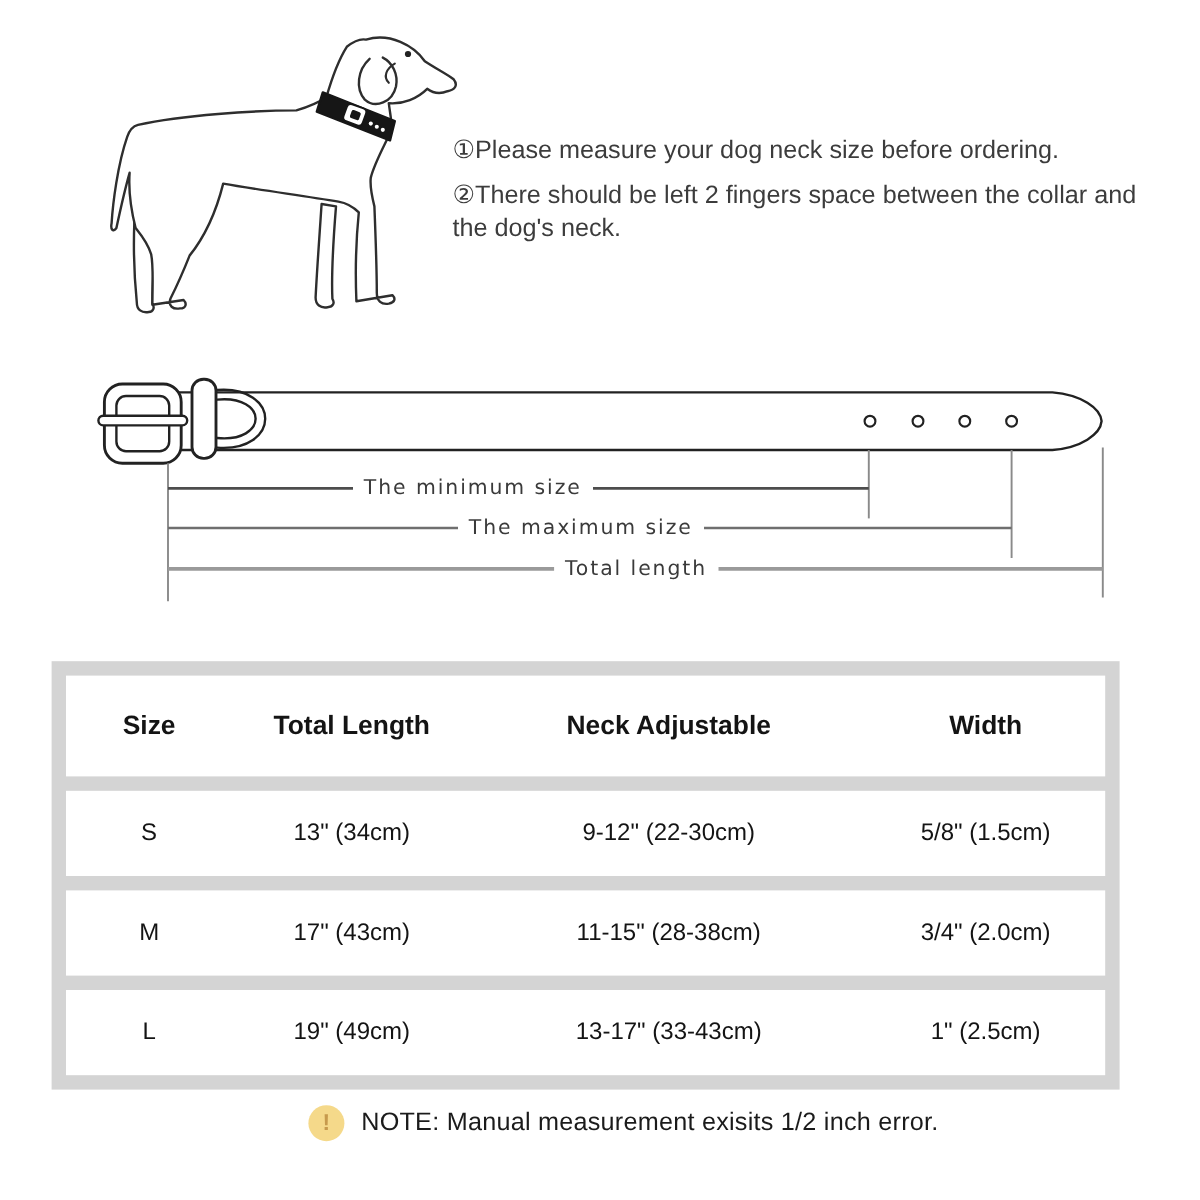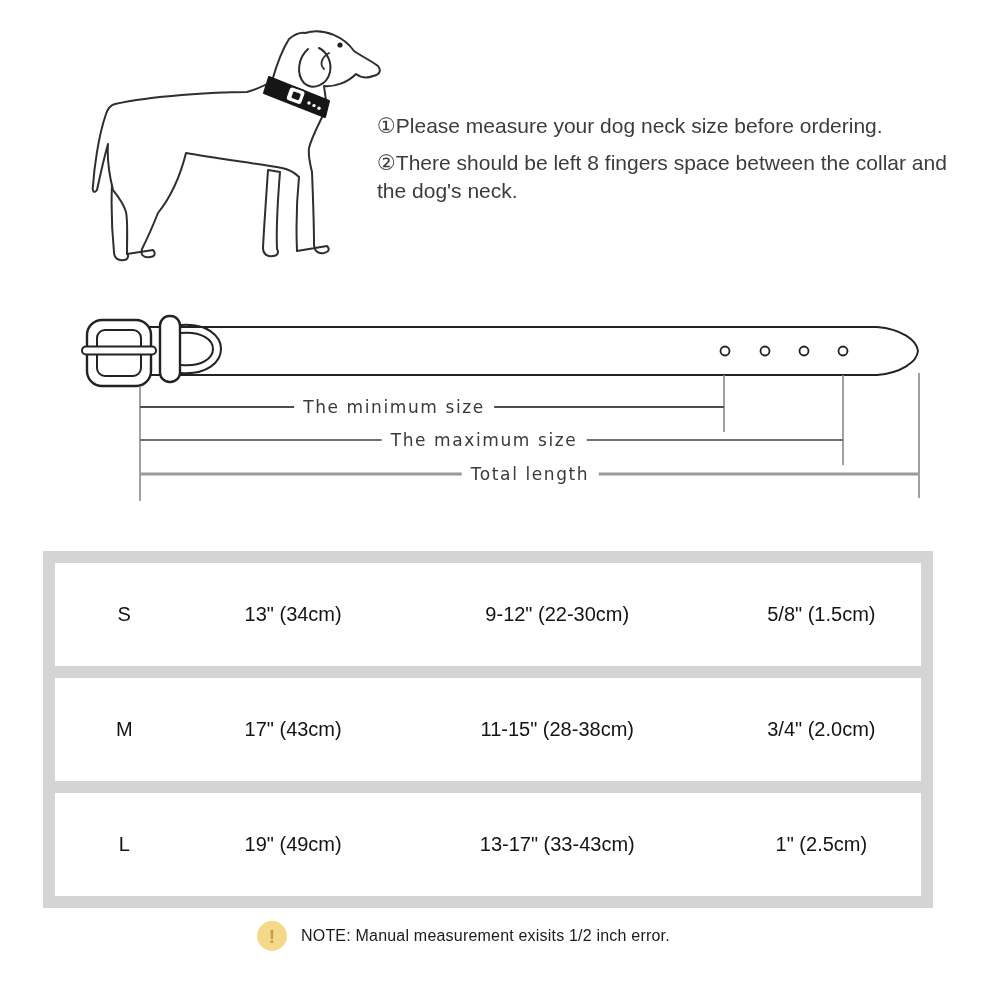--- a/index.html
+++ b/index.html
@@ -32,21 +32,21 @@
   .t-row.header{flex:1.18;font-weight:bold;font-size:22px;color:#0d0d0d;}
   .t-row .cell{font-size:20px;color:#141414;}
   .t-row.header .cell{font-size:22px;}
   
   .note{position:absolute;left:257px;top:921px;display:flex;align-items:center;gap:14px;}
   .note-icon{
     width:30px;height:30px;border-radius:50%;background:#f5d98a;
     display:flex;align-items:center;justify-content:center;
     color:#c79a4d;font-weight:bold;font-size:19px;line-height:1;
   }
-  .note-text{font-size:16px;color:#1b1b1b;letter-spacing:0.2px;}
+  .note-text{font-size:21px;color:#1b1b1b;letter-spacing:0.2px;}
   .dog-svg{position:absolute;left:82px;top:22px;}
 </style>
 </head>
 <body>
 
 <div id="canvas">
 
   <svg class="dog-svg" width="315" height="270" viewBox="0 0 315 270" fill="none" stroke="#2e2e2e" stroke-width="2" stroke-linecap="round" stroke-linejoin="round">
     <path fill="#ffffff" d="M 186,148 C 184,178 182,205 181,226 C 181,232 185,235 191,234 C 196,234 197,230 195,227 C 194,205 196,175 198,150 Z"></path>
     <path fill="#ffffff" d="M 30,162 C 29,186 30,210 32,230 C 32,236 36,239 42,238 C 46,238 47,234 45,231 C 45,210 47,186 49,166 Z"></path>
@@ -92,21 +92,21 @@
     </g>
     <g fill="#ffffff" stroke="none">
       <circle cx="227" cy="81" r="1.7"></circle>
         <circle cx="232" cy="83.6" r="1.7"></circle>
         <circle cx="237" cy="86.2" r="1.7"></circle>
     </g>
   </svg>
 
   <div class="instructions">
     <p>①Please measure your dog neck size before ordering.</p>
-    <p>②There should be left 8 fingers space between the collar and the dog's neck.</p>
+    <p>②There should be left 2 fingers space between the collar and the dog's neck.</p>
   </div>
 
   <div class="belt-area">
     <svg width="915" height="207" viewBox="0 0 915 207" fill="none" stroke="#222222" stroke-width="2" stroke-linecap="round" stroke-linejoin="round">
 
       <path fill="#ffffff" d="M 66,24 H 810 C 834,26 850,37 851,48 C 850,59 834,70 810,72 H 66 Z"></path>
 
       <g fill="#ffffff" stroke-width="1.8">
         <circle cx="658" cy="48" r="4.5"></circle>
           <circle cx="698" cy="48" r="4.5"></circle>
@@ -134,20 +134,26 @@
         <line x1="73" y1="137" x2="776" y2="137" stroke="#6f6f6f" stroke-width="2"></line>
         <line x1="73" y1="171" x2="852" y2="171" stroke="#9a9a9a" stroke-width="3.2"></line>
       </g>
     </svg>
     <div class="measure-label" style="left:327px;top:104px;">The minimum size</div>
     <div class="measure-label" style="left:417px;top:137px;">The maximum size</div>
     <div class="measure-label" style="left:463px;top:171px;">Total length</div>
   </div>
 
   <div class="size-table">
+    <div class="t-row header">
+      <div class="cell">Size</div>
+      <div class="cell">Total Length</div>
+      <div class="cell">Neck Adjustable</div>
+      <div class="cell">Width</div>
+    </div>
     <div class="t-row">
       <div class="cell">S</div>
       <div class="cell">13" (34cm)</div>
       <div class="cell">9-12" (22-30cm)</div>
       <div class="cell">5/8" (1.5cm)</div>
     </div>
     <div class="t-row">
       <div class="cell">M</div>
       <div class="cell">17" (43cm)</div>
       <div class="cell">11-15" (28-38cm)</div>

